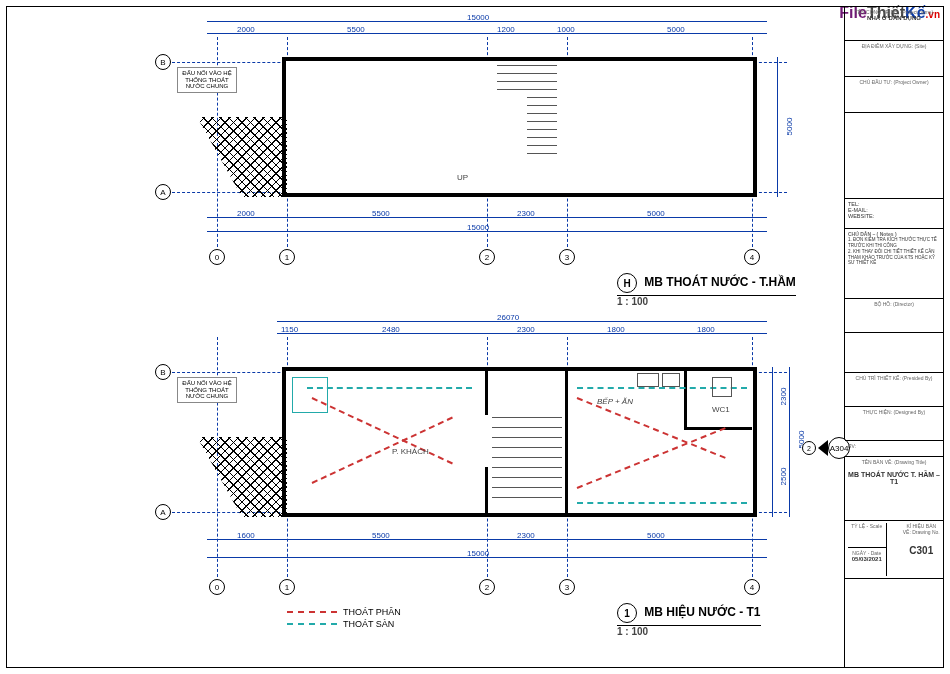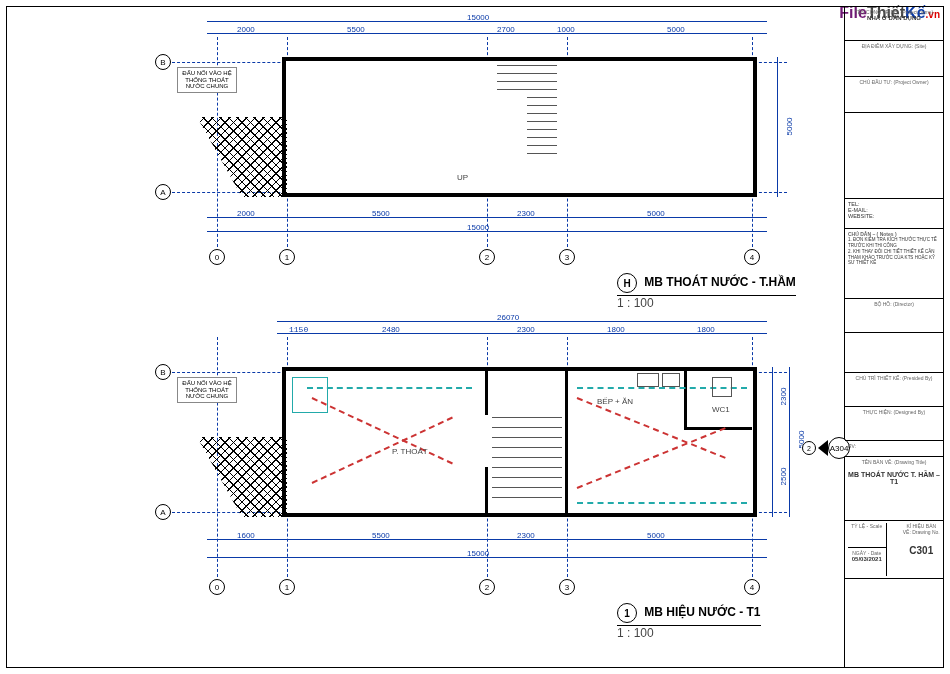--- a/index.html
+++ b/index.html
@@ -87,21 +87,21 @@
   .drain { position: absolute; border-top: 2px dashed #c33; height: 0; }
   .drain-floor { position: absolute; border-top: 2px dashed #2aa; height: 0; }
 
   .room-label { position: absolute; font-size: 8px; color: #444; }
 
   .plan-title {
     position: absolute;
     font-weight: bold;
     font-size: 12px;
   }
-  .plan-title .scale { font-size: 12px; font-weight: normal; color: #444; }
+  .plan-title .scale { font-size: 10px; font-weight: bold; color: #444; }
   .plan-title .num {
     display: inline-flex; width: 20px; height: 20px;
     border: 1px solid #000; border-radius: 50%;
     align-items: center; justify-content: center;
     font-size: 10px; margin-right: 4px;
     vertical-align: middle;
   }
 
   .legend { position: absolute; font-size: 9px; }
   .legend-row { display: flex; align-items: center; gap: 6px; margin: 2px 0; }
@@ -172,21 +172,21 @@
 
   <div class="main">
 
     <div class="plan top">
 
       <div class="dim-line" style="top:4px; left:50px; width:560px;"></div>
       <div class="dim" style="top:-4px; left:310px;">15000</div>
       <div class="dim-line" style="top:16px; left:50px; width:560px;"></div>
       <div class="dim" style="top:8px; left:80px;">2000</div>
       <div class="dim" style="top:8px; left:190px;">5500</div>
-      <div class="dim" style="top:8px; left:340px;">2700</div>
+      <div class="dim" style="top:8px; left:340px;">1200</div>
       <div class="dim" style="top:8px; left:400px;">1000</div>
       <div class="dim" style="top:8px; left:510px;">5000</div>
 
       <div class="axis-line-v" style="left:60px;  top:20px; height:210px;"></div>
       <div class="axis-line-v" style="left:130px; top:20px; height:210px;"></div>
       <div class="axis-line-v" style="left:330px; top:20px; height:210px;"></div>
       <div class="axis-line-v" style="left:410px; top:20px; height:210px;"></div>
       <div class="axis-line-v" style="left:595px; top:20px; height:210px;"></div>
       <div class="grid-marker" style="left:52px;  top:232px;">0</div>
       <div class="grid-marker" style="left:122px; top:232px;">1</div>
@@ -240,21 +240,21 @@
         <div style="border-top:1px solid #000; margin-top:2px;"></div>
         <div class="scale">1 : 100</div>
       </div>
     </div>
 
     <div class="plan bottom">
 
       <div class="dim-line" style="top:4px; left:120px; width:490px;"></div>
       <div class="dim" style="top:-4px; left:340px;">26070</div>
       <div class="dim-line" style="top:16px; left:120px; width:490px;"></div>
-      <div class="dim" style="top:8px; left:132px;font-family:Liberation Mono, monospace;">1150</div>
+      <div class="dim" style="top:8px; left:124px;">1150</div>
       <div class="dim" style="top:8px; left:225px;">2480</div>
       <div class="dim" style="top:8px; left:360px;">2300</div>
       <div class="dim" style="top:8px; left:450px;">1800</div>
       <div class="dim" style="top:8px; left:540px;">1800</div>
 
       <div class="axis-line-v" style="left:60px;  top:20px; height:240px;"></div>
       <div class="axis-line-v" style="left:130px; top:20px; height:240px;"></div>
       <div class="axis-line-v" style="left:330px; top:20px; height:240px;"></div>
       <div class="axis-line-v" style="left:410px; top:20px; height:240px;"></div>
       <div class="axis-line-v" style="left:595px; top:20px; height:240px;"></div>
@@ -296,40 +296,50 @@
       <div class="drain" style="left:420px; top:170px; width:160px; transform: rotate(-22deg); transform-origin:left;"></div>
       <div class="drain-floor" style="left:420px; top:70px; width:170px;"></div>
       <div class="drain-floor" style="left:420px; top:185px; width:170px;"></div>
       <div class="drain-floor" style="left:150px; top:70px; width:165px;"></div>
 
       <div style="position:absolute; left:135px; top:60px; width:36px; height:36px; border:1px solid #2aa;"></div>
       <div style="position:absolute; left:480px; top:56px; width:22px; height:14px; border:1px solid #555;"></div>
       <div style="position:absolute; left:505px; top:56px; width:18px; height:14px; border:1px solid #555;"></div>
       <div style="position:absolute; left:555px; top:60px; width:20px; height:20px; border:1px solid #555;"></div>
 
-      <div class="room-label" style="left:235px; top:130px;">P. THOÁT</div>
-      <div class="room-label" style="left:440px; top:80px;">BẾP + ĂN</div>
+      <div class="room-label" style="left:235px; top:130px;">P. KHÁCH</div>
+      <div class="room-label" style="left:440px; top:80px;font-style:italic;">BẾP + ĂN</div>
       <div class="room-label" style="left:555px; top:88px;">WC1</div>
 
       <div class="note-box" style="left:20px; top:60px; width:60px;">ĐẤU NỐI VÀO HỆ THỐNG THOÁT NƯỚC CHUNG</div>
 
       <div class="dim-line" style="top:222px; left:50px; width:560px;"></div>
       <div class="dim" style="top:214px; left:80px;">1600</div>
       <div class="dim" style="top:214px; left:215px;">5500</div>
       <div class="dim" style="top:214px; left:360px;">2300</div>
       <div class="dim" style="top:214px; left:490px;">5000</div>
       <div class="dim-line" style="top:240px; left:50px; width:560px;"></div>
       <div class="dim" style="top:232px; left:310px;">15000</div>
 
       <div class="dim-line v" style="top:50px; left:615px; height:150px;"></div>
       <div class="dim" style="top:75px;  left:618px; transform: rotate(-90deg);">2300</div>
       <div class="dim" style="top:155px; left:618px; transform: rotate(-90deg);">2500</div>
       <div class="dim-line v" style="top:50px; left:632px; height:150px;"></div>
       <div class="dim" style="top:118px; left:636px; transform: rotate(-90deg);">5000</div>
 
+      <div class="legend" style="top:288px; left:130px;">
+        <div class="legend-row">
+            <div class="legend-line phan"></div>
+            <span>THOÁT PHÂN</span>
+          </div>
+        <div class="legend-row">
+            <div class="legend-line san"></div>
+            <span>THOÁT SÀN</span>
+          </div>
+      </div>
 
       <div class="plan-title" style="top:286px; left:460px;">
         <span class="num">1</span>
         <span>MB HIỆU NƯỚC - T1</span>
         <div style="border-top:1px solid #000; margin-top:2px;"></div>
         <div class="scale">1 : 100</div>
       </div>
     </div>
 
     <div class="section-ref" style="top:430px; left:795px;">

